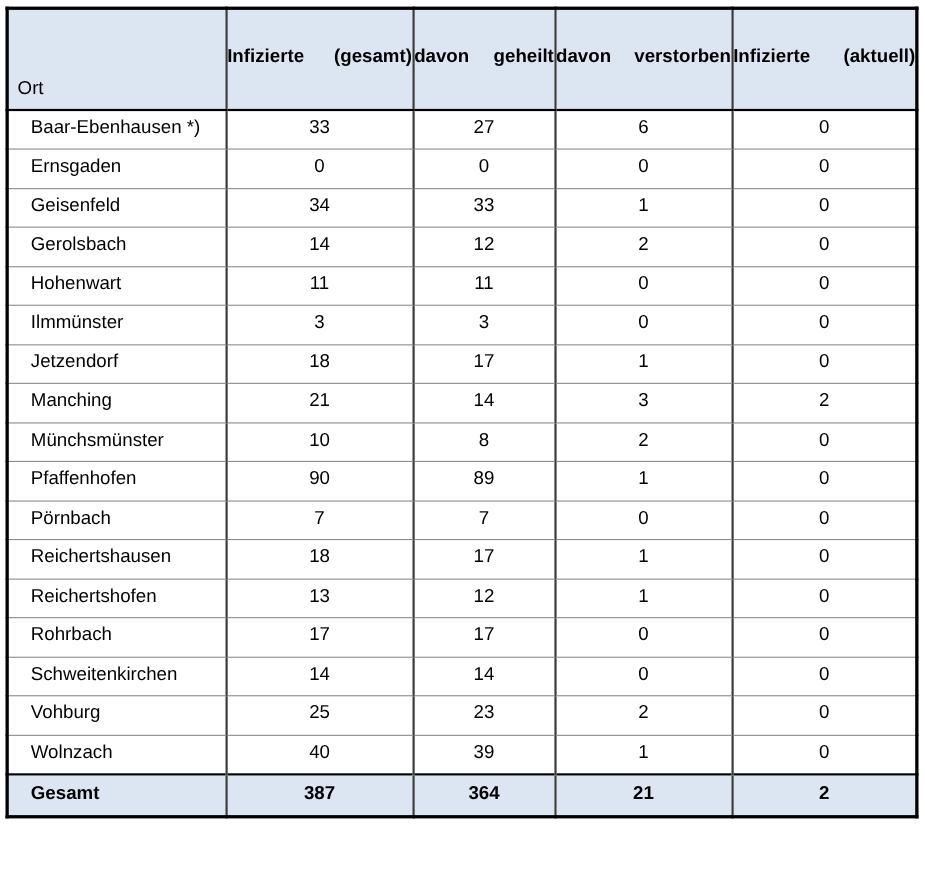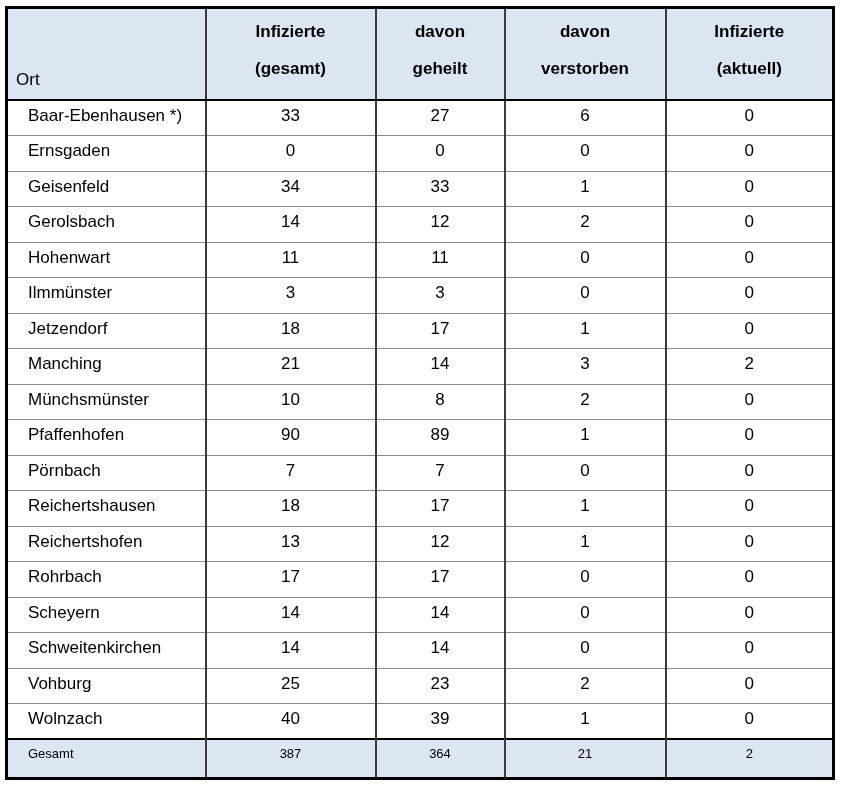--- a/index.html
+++ b/index.html
@@ -32,41 +32,41 @@
     background:var(--header-bg);
     border-bottom:2px solid var(--outer-border);
     border-top:none;
     height:82px;
     font-size:17px;
     font-weight:bold;
     vertical-align:top;
     padding:0;
   }
   .head-inner{
-    height:82px;display:flex;flex-direction:column;
+    height:82px;display:flex;flex-direction:row;
     justify-content:space-between;align-items:center;
     padding:13px 0 12px 0;
   }
   .ort-head-inner{
     height:90px;display:flex;flex-direction:column;
     justify-content:flex-end;align-items:flex-start;
     padding:0 0 9px 8px;font-weight:normal;
   }
   tbody td{
     height:35.5px;
     font-size:17px;
     vertical-align:top;
     padding-top:5px;
   }
   td.ort-cell{text-align:left;padding-left:20px;}
   td.val{text-align:center;}
   tfoot td{
     height:39px;
-    font-size:13px;
-    font-weight:normal;
+    font-size:17px;
+    font-weight:bold;
     background:var(--total-bg);
     border-top:2px solid var(--outer-border);
     vertical-align:top;
     padding-top:6px;
   }
 </style>
 </head>
 <body>
 
 <div class="page">
@@ -204,27 +204,20 @@
     <td class="val">0</td>
   </tr>
         <tr class="data-row">
     <td class="ort-cell">Rohrbach</td>
     <td class="val">17</td>
     <td class="val">17</td>
     <td class="val">0</td>
     <td class="val">0</td>
   </tr>
         <tr class="data-row">
-    <td class="ort-cell">Scheyern</td>
-    <td class="val">14</td>
-    <td class="val">14</td>
-    <td class="val">0</td>
-    <td class="val">0</td>
-  </tr>
-        <tr class="data-row">
     <td class="ort-cell">Schweitenkirchen</td>
     <td class="val">14</td>
     <td class="val">14</td>
     <td class="val">0</td>
     <td class="val">0</td>
   </tr>
         <tr class="data-row">
     <td class="ort-cell">Vohburg</td>
     <td class="val">25</td>
     <td class="val">23</td>

